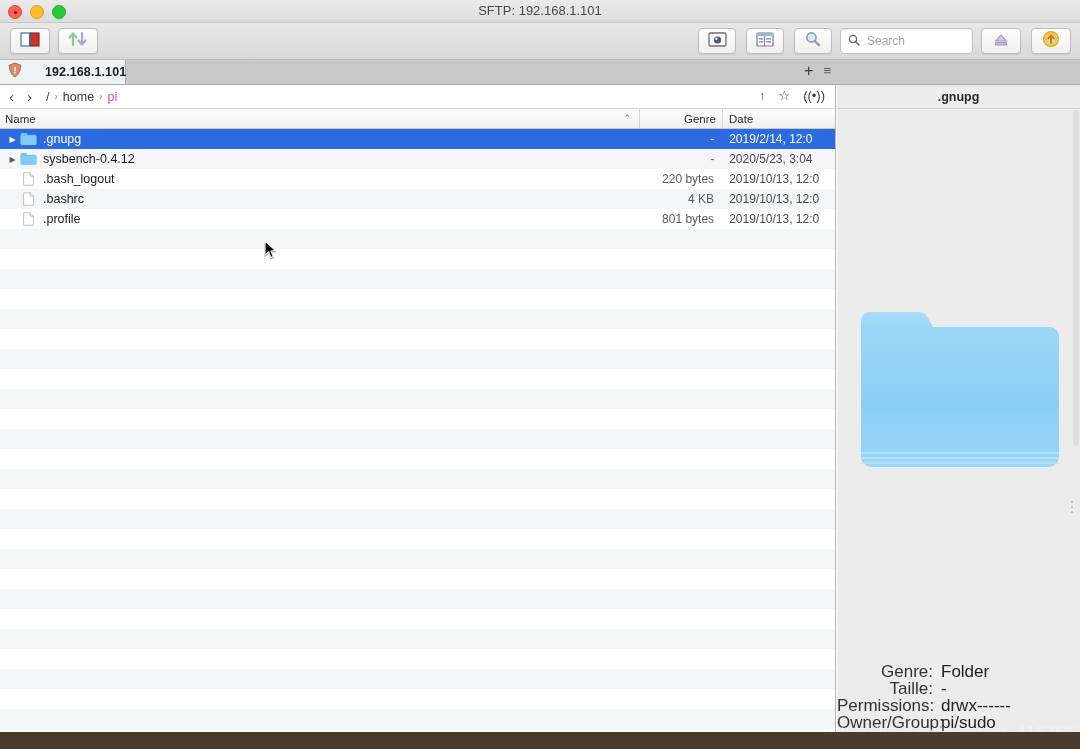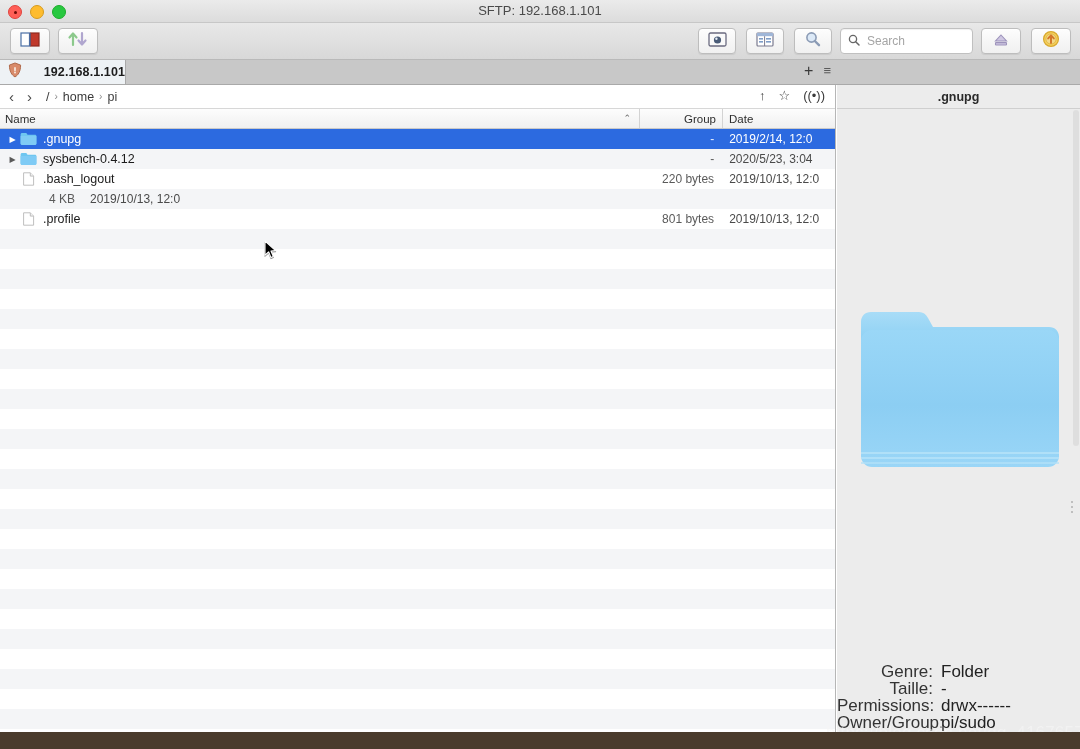--- a/index.html
+++ b/index.html
@@ -112,24 +112,23 @@
     position: relative;
     height: 24px;
     background: #c8c8c8;
     border-bottom: 1px solid #a9a9a9;
   }
   .tab {
     position: absolute; left: 0; top: 0;
     width: 126px; height: 24px;
     background: #eef2f5;
     border-right: 1px solid #a9a9a9;
-    display: flex; align-items: center; gap: 6px;
+    display: flex; align-items: center; gap: 23px;
     padding-left: 8px;
     box-sizing: border-box;
-    justify-content: space-between;
   }
   .tab-label { font-size: 12.5px; color: #1d1d1d; font-weight: 600; letter-spacing: .1px;}
   .tab-actions {
     position: absolute; right: 249px; top: 3px;
     display: flex; gap: 10px; align-items: center;
     color: #4a4a4a;
   }
   .tab-plus { font-size: 16px; line-height: 16px; color: #3a3a3a; }
   .tab-menu { font-size: 13px; line-height: 16px; color: #5a5a5a; letter-spacing: 0; }
 
@@ -149,21 +148,21 @@
     position: relative;
     height: 23px;
     background: #fff;
     border-bottom: 1px solid #d7d7d7;
     display: flex; align-items: center;
   }
   .nav-arrows { display: flex; gap: 13px; margin-left: 9px; color: #4a4a4a; }
   .nav-arrows span { font-size: 15px; line-height: 15px; cursor: default; }
   .crumbs { display: flex; align-items: center; margin-left: 14px; gap: 3px; }
   .crumb { font-size: 12.5px; color: #3a3a3a; }
-  .crumb.link { color: #404040; }
+  .crumb.link { color: #ec4899; }
   .crumb-sep { font-size: 10px; color: #8a8a8a; margin: 0 2px; }
   .path-icons {
     position: absolute; right: 10px; top: 3px;
     display: flex; gap: 13px; align-items: center; color: #3a3a3a;
   }
   .path-icons span { font-size: 13px; line-height: 16px; }
 
   
   .colhead {
     position: relative;
@@ -425,21 +424,21 @@
             <span>((•))</span>
           </div>
         </div>
 
         <div class="colhead">
           <div class="ch name">
             <span>Name</span>
             <span class="sort-caret">⌃</span>
           </div>
           <div class="ch size">
-            <span>Group</span>
+            <span>Genre</span>
           </div>
           <div class="ch date">
             <span>Date</span>
           </div>
         </div>
 
         <div class="filelist" id="filelist">
             <div class="row selected">
               <div class="cell-name">
                 <span class="disc">▶</span>
@@ -470,20 +469,28 @@
                 <span class="ficon"><svg width="17" height="14" viewBox="0 0 17 14">
                     <path d="M3.6 0.8 L10.3 0.8 L13.6 4.1 L13.6 13.2 L3.6 13.2 Z" fill="#ffffff" stroke="#b8b8b8" stroke-width="0.9" stroke-linejoin="round"></path>
                     <path d="M10.3 0.8 L10.3 4.1 L13.6 4.1" fill="#f0f0f0" stroke="#b8b8b8" stroke-width="0.9" stroke-linejoin="round"></path>
                   </svg></span>
                 <span class="fname">.bash_logout</span>
               </div>
               <div class="cell-size">220 bytes</div>
               <div class="cell-date">2019/10/13, 12:0</div>
             </div>
             <div class="row even">
+              <div class="cell-name">
+                <span class="disc empty">▶</span>
+                <span class="ficon"><svg width="17" height="14" viewBox="0 0 17 14">
+                    <path d="M3.6 0.8 L10.3 0.8 L13.6 4.1 L13.6 13.2 L3.6 13.2 Z" fill="#ffffff" stroke="#b8b8b8" stroke-width="0.9" stroke-linejoin="round"></path>
+                    <path d="M10.3 0.8 L10.3 4.1 L13.6 4.1" fill="#f0f0f0" stroke="#b8b8b8" stroke-width="0.9" stroke-linejoin="round"></path>
+                  </svg></span>
+                <span class="fname">.bashrc</span>
+              </div>
               <div class="cell-size">4 KB</div>
               <div class="cell-date">2019/10/13, 12:0</div>
             </div>
             <div class="row odd">
               <div class="cell-name">
                 <span class="disc empty">▶</span>
                 <span class="ficon"><svg width="17" height="14" viewBox="0 0 17 14">
                     <path d="M3.6 0.8 L10.3 0.8 L13.6 4.1 L13.6 13.2 L3.6 13.2 Z" fill="#ffffff" stroke="#b8b8b8" stroke-width="0.9" stroke-linejoin="round"></path>
                     <path d="M10.3 0.8 L10.3 4.1 L13.6 4.1" fill="#f0f0f0" stroke="#b8b8b8" stroke-width="0.9" stroke-linejoin="round"></path>
                   </svg></span>

